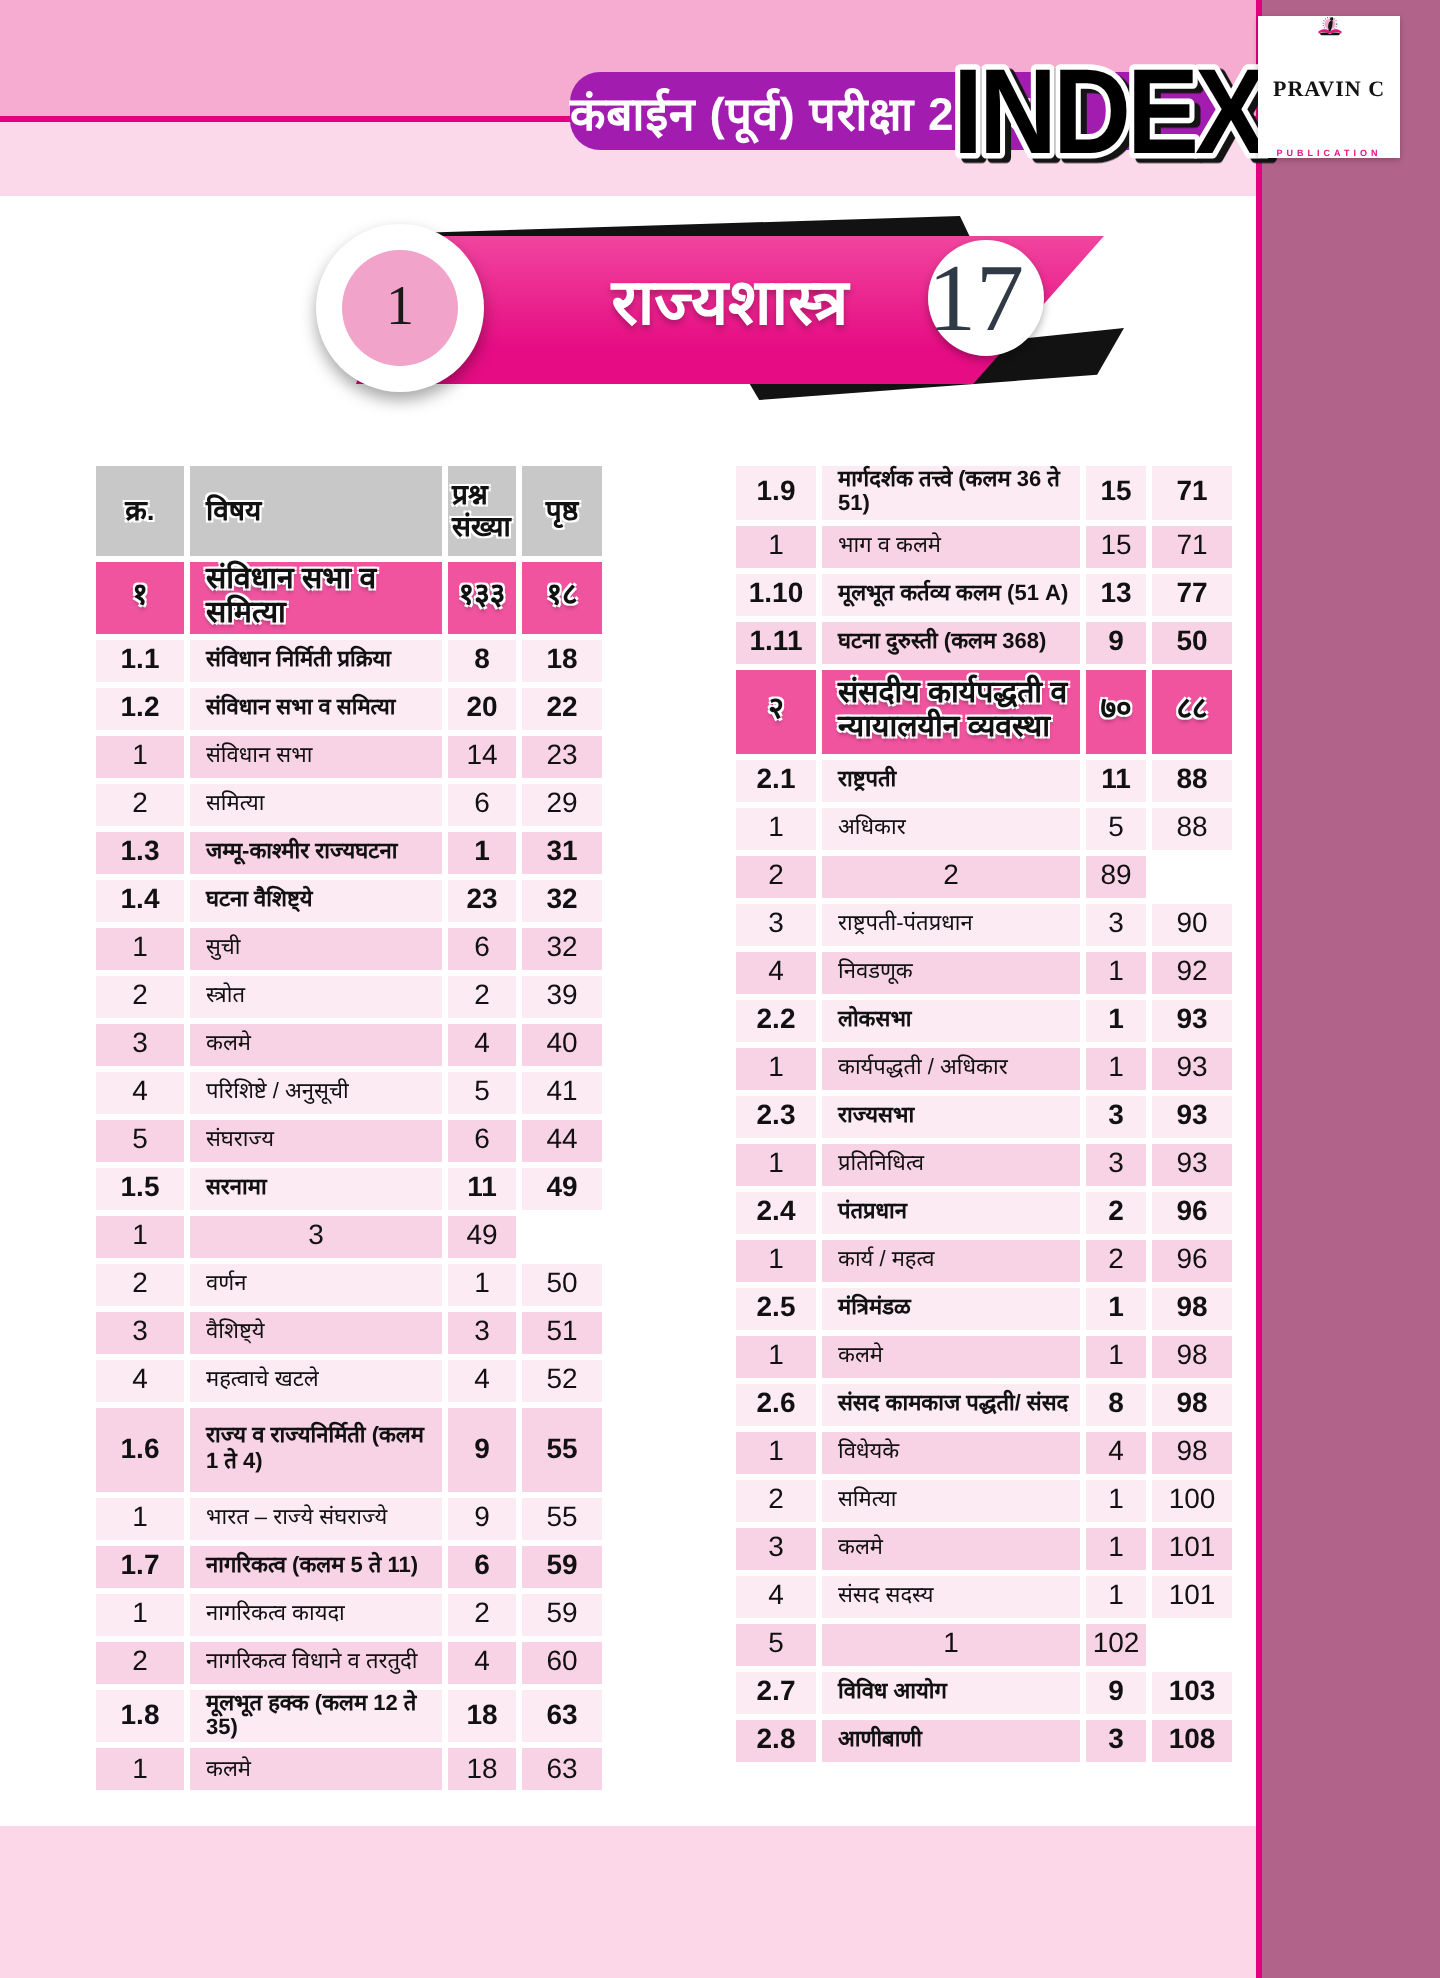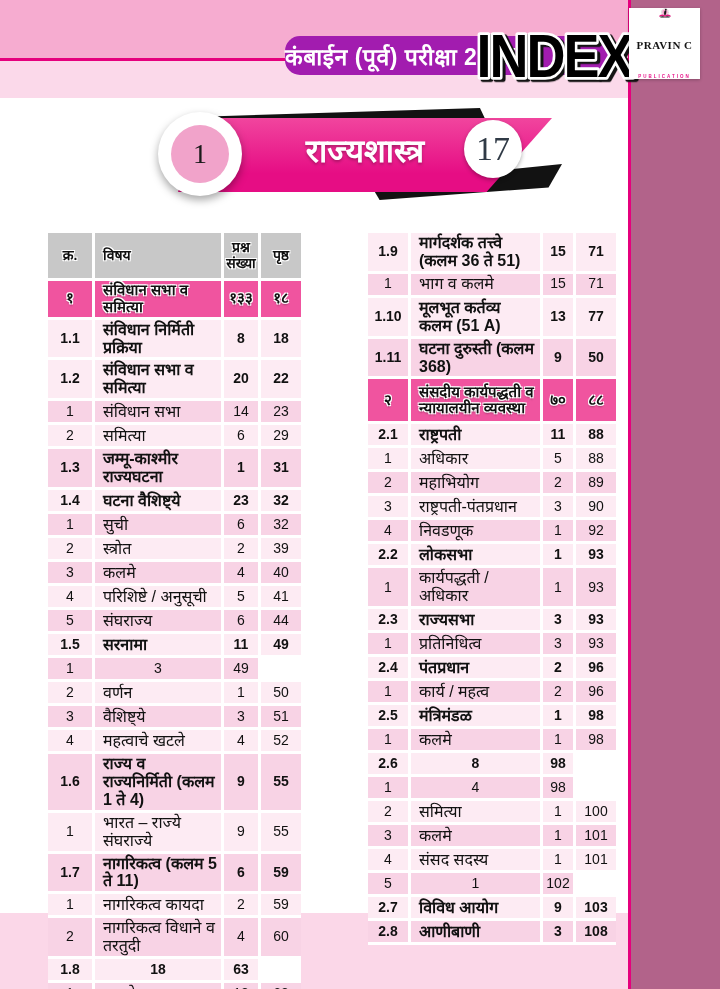--- a/index.html
+++ b/index.html
@@ -38,42 +38,42 @@
   .cb-main{position:absolute;left:20px;top:12px;width:374px;height:74px;
     background:linear-gradient(180deg,#f1459e 0%,#e60d84 75%);
     clip-path:polygon(7% 0,100% 0,82.5% 100%,0 100%);z-index:2;}
   .cb-circle1{position:absolute;left:0;top:6px;width:84px;height:84px;border-radius:50%;background:#fff;
     box-shadow:0 4px 8px rgba(0,0,0,.35);display:flex;align-items:center;justify-content:center;z-index:3;}
   .cb-circle1-in{width:58px;height:58px;border-radius:50%;background:#f1a3ca;display:flex;align-items:center;justify-content:center;
     font-family:"Liberation Serif","DejaVu Serif",serif;font-size:28px;color:#1a1a1a;}
   .cb-title{position:absolute;left:112px;top:22px;width:190px;text-align:center;color:#fff;font-weight:bold;
     font-size:32px;white-space:nowrap;z-index:3;text-shadow:0 2px 3px rgba(0,0,0,.25);}
   .cb-circle17{position:absolute;left:306px;top:14px;width:58px;height:58px;border-radius:50%;background:#fff;
-    display:flex;align-items:center;justify-content:center;z-index:3;box-shadow:0 2px 4px rgba(0,0,0,.3);
-    font-family:"Liberation Serif","DejaVu Serif",serif;font-size:34px;color:#303a46;}
+    display:flex;align-items:center;z-index:3;box-shadow:0 2px 4px rgba(0,0,0,.3);
+    font-family:"Liberation Serif","DejaVu Serif",serif;font-size:48px;color:#303a46;}
 
   
   .idx-table{position:absolute;top:233px;background:#fff;z-index:6;}
   .idx-table.left{left:48px;width:253px;}
   .idx-table.right{left:368px;width:248px;}
   .t-row{display:grid;gap:3px;margin-bottom:3px;}
   .left .t-row{grid-template-columns:44px 1fr 34px 40px;}
   .right .t-row{grid-template-columns:40px 1fr 30px 40px;}
   .cell{display:flex;align-items:center;min-height:21px;font-size:14px;color:#111;line-height:1.12;}
   .c-no,.c-q,.c-p{justify-content:center;text-align:center;}
-  .c-topic{justify-content:flex-start;padding:1px 4px 1px 8px;font-size:16px;}
+  .c-topic{justify-content:flex-start;padding:1px 4px 1px 8px;font-size:11px;}
   .t-row.tall .cell{min-height:42px;}
   .t-row.bold .cell{font-weight:bold;}
   .s-a .cell{background:var(--row-a);}
   .s-b .cell{background:var(--row-b);}
   .s-h .cell{background:var(--row-h);font-weight:bold;font-size:15px;
     text-shadow:-1px -1px 0 #fff,1px -1px 0 #fff,-1px 1px 0 #fff,1px 1px 0 #fff,0 2px 2px rgba(0,0,0,.35);}
   .t-head .cell{background:var(--head-gray);min-height:45px;font-weight:bold;font-size:14px;
     text-shadow:-1px -1px 0 #fff,1px -1px 0 #fff,-1px 1px 0 #fff,1px 1px 0 #fff;}
-  .t-head .c-q{text-align:center;line-height:1.1;padding:0 2px;}
+  .t-head .c-q{text-align:left;line-height:1.1;padding:0 2px;}
 </style>
 </head>
 <body>
 
 <div class="page">
 
   <div class="band-top"></div>
   <div class="band-line"></div>
   <div class="band-light"></div>
   <div class="footer-band"></div>
@@ -248,20 +248,21 @@
           <div class="cell c-p">59</div>
         </div>
         <div class="t-row s-b">
           <div class="cell c-no">2</div>
           <div class="cell c-topic">नागरिकत्व विधाने व तरतुदी</div>
           <div class="cell c-q">4</div>
           <div class="cell c-p">60</div>
         </div>
         <div class="t-row s-a bold">
           <div class="cell c-no">1.8</div>
+          <div class="cell c-topic">मूलभूत हक्क (कलम 12 ते 35)</div>
           <div class="cell c-q">18</div>
           <div class="cell c-p">63</div>
         </div>
         <div class="t-row s-b">
           <div class="cell c-no">1</div>
           <div class="cell c-topic">कलमे</div>
           <div class="cell c-q">18</div>
           <div class="cell c-p">63</div>
         </div>
       </div>
@@ -306,21 +307,20 @@
           <div class="cell c-p">88</div>
         </div>
         <div class="t-row s-a">
           <div class="cell c-no">1</div>
           <div class="cell c-topic">अधिकार</div>
           <div class="cell c-q">5</div>
           <div class="cell c-p">88</div>
         </div>
         <div class="t-row s-b">
           <div class="cell c-no">2</div>
-          <div class="cell c-topic">महाभियोग</div>
           <div class="cell c-q">2</div>
           <div class="cell c-p">89</div>
         </div>
         <div class="t-row s-a">
           <div class="cell c-no">3</div>
           <div class="cell c-topic">राष्ट्रपती-पंतप्रधान</div>
           <div class="cell c-q">3</div>
           <div class="cell c-p">90</div>
         </div>
         <div class="t-row s-b">
@@ -372,25 +372,27 @@
           <div class="cell c-p">98</div>
         </div>
         <div class="t-row s-b">
           <div class="cell c-no">1</div>
           <div class="cell c-topic">कलमे</div>
           <div class="cell c-q">1</div>
           <div class="cell c-p">98</div>
         </div>
         <div class="t-row s-a bold">
           <div class="cell c-no">2.6</div>
+          <div class="cell c-topic">संसद कामकाज पद्धती/ संसद</div>
           <div class="cell c-q">8</div>
           <div class="cell c-p">98</div>
         </div>
         <div class="t-row s-b">
           <div class="cell c-no">1</div>
+          <div class="cell c-topic">विधेयके</div>
           <div class="cell c-q">4</div>
           <div class="cell c-p">98</div>
         </div>
         <div class="t-row s-a">
           <div class="cell c-no">2</div>
           <div class="cell c-topic">समित्या</div>
           <div class="cell c-q">1</div>
           <div class="cell c-p">100</div>
         </div>
         <div class="t-row s-b">

